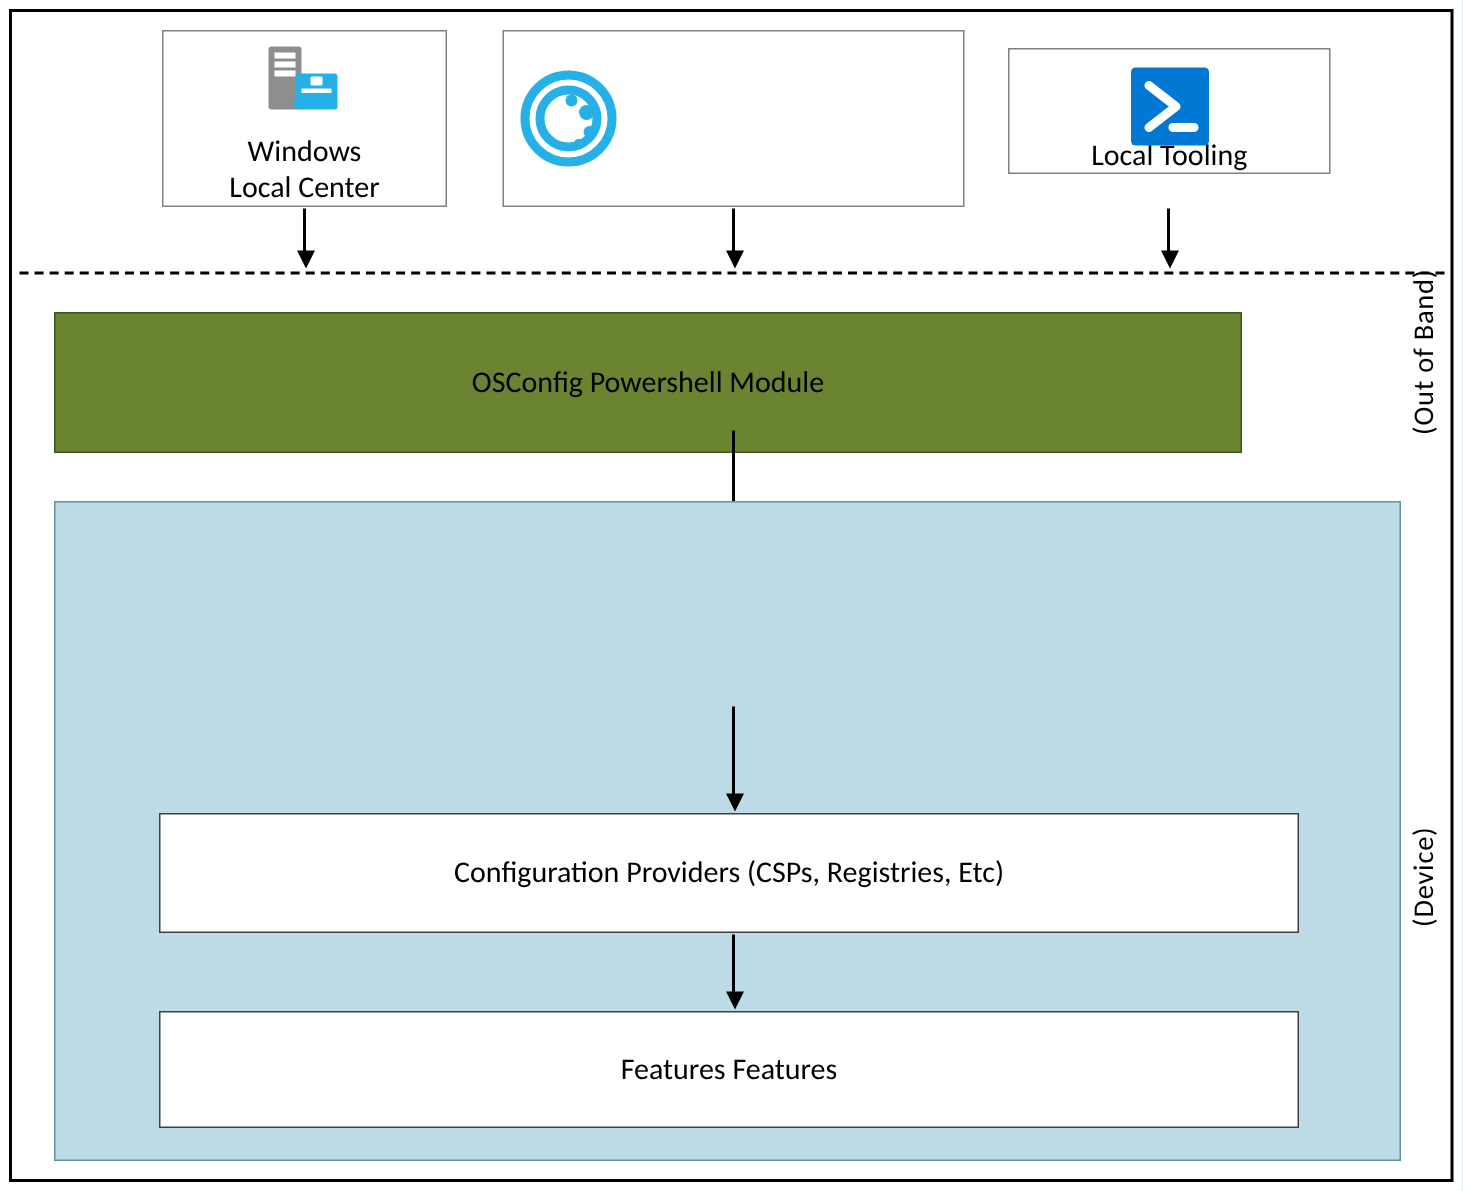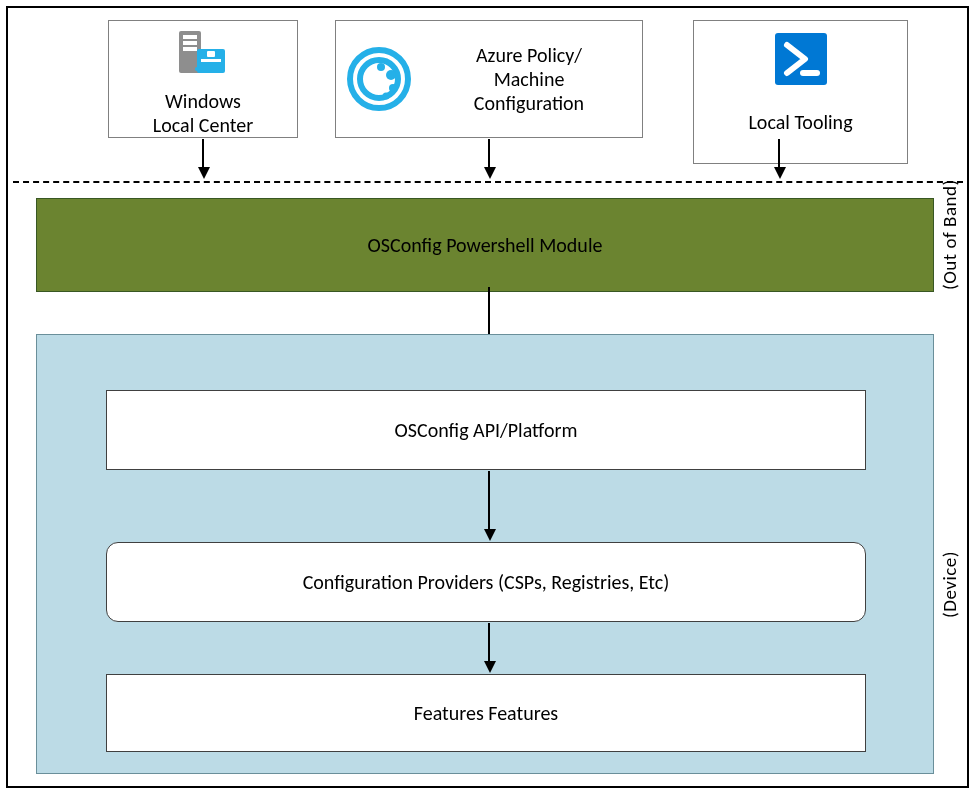--- a/index.html
+++ b/index.html
@@ -101,28 +101,23 @@
   <div class="box top-box" style="left:327px; top:12px; width:308px; height:118px; justify-content:flex-start; gap:14px;">
     <div class="icon-cell" style="position:relative; width:66px; height:66px;">
       <svg width="66" height="66" viewBox="0 0 66 66">
         <path d="M33 4 A29 29 0 1 0 33 62 A29 29 0 1 0 33 4 Z M33 14 A19 19 0 1 1 33 52 A19 19 0 1 1 33 14 Z" fill="none" stroke="#25b0e8" stroke-width="6"></path>
         <circle cx="35" cy="21" r="4" fill="#25b0e8"></circle>
         <circle cx="45" cy="29" r="5" fill="#25b0e8"></circle>
         <circle cx="47" cy="42" r="4" fill="#25b0e8"></circle>
         <circle cx="40" cy="50" r="3.5" fill="#25b0e8"></circle>
       </svg>
     </div>
-    <div class="multi-line" style="display:flex; flex-direction:column; text-align:center; flex:1;">
-      <div>Azure Policy/</div>
-      <div>Machine</div>
-      <div>Configuration</div>
-    </div>
   </div>
 
-  <div class="box top-box multi-line" style="left:664px; top:12px; width:215px; height:144px;margin-left:21px;">
+  <div class="box top-box multi-line" style="left:664px; top:24px; width:215px; height:84px;">
     <div class="icon-cell" style="top:10px; width:56px; height:56px;">
       <svg width="56" height="56" viewBox="0 0 56 56">
         <rect x="2" y="2" width="52" height="52" rx="3" fill="#0078d4"></rect>
         <path d="M14 14 L32 28 L14 42" stroke="#fff" stroke-width="6" fill="none" stroke-linecap="round" stroke-linejoin="round"></path>
         <line x1="30" y1="42" x2="44" y2="42" stroke="#fff" stroke-width="6" stroke-linecap="round"></line>
       </svg>
     </div>
     <div style="margin-top:60px;">Local Tooling</div>
   </div>
 
@@ -130,41 +125,38 @@
   <div class="arrow-head" style="left:195px; top:159px;"></div>
 
   <div class="arrow-line" style="left:480px; top:131px; height:30px;"></div>
   <div class="arrow-head" style="left:481px; top:159px;"></div>
 
   <div class="arrow-line" style="left:770px; top:131px; height:30px;"></div>
   <div class="arrow-head" style="left:771px; top:159px;"></div>
 
   <div class="dashed-line" style="left:5px; top:173px; width:950px;"></div>
 
-  <div class="box ps-module" style="left:28px; top:190px; width:898px; height:94px;justify-content:center;">
+  <div class="box ps-module" style="left:28px; top:200px; width:792px; height:94px;justify-content:center;">
     <span>OSConfig Powershell Module</span>
   </div>
 
   <div class="side-label" style="right:6px; top:182px; height:100px;">(Out of Band)</div>
 
   <div class="arrow-line" style="left:480px; top:279px; height:92px;"></div>
   <div class="arrow-head" style="left:481px; top:369px;"></div>
 
   <div class="box device-group" style="left:28px; top:326px; width:898px; height:440px; padding:0;"></div>
 
   <div class="side-label" style="right:6px; top:490px; height:120px;">(Device)</div>
 
-  <div class="box" style="left:98px; top:382px; width:760px; height:80px;">
-    <span>OSConfig API/Platform</span>
-  </div>
 
   <div class="arrow-line" style="left:480px; top:463px; height:60px;"></div>
   <div class="arrow-head" style="left:481px; top:521px;"></div>
 
-  <div class="box" style="left:98px; top:534px; width:760px; height:80px;border-radius:12px;">
+  <div class="box" style="left:98px; top:534px; width:760px; height:80px;">
     <span>Configuration Providers (CSPs, Registries, Etc)</span>
   </div>
 
   <div class="arrow-line" style="left:480px; top:615px; height:40px;"></div>
   <div class="arrow-head" style="left:481px; top:653px;"></div>
 
   <div class="box" style="left:98px; top:666px; width:760px; height:78px;">
     <span>Features Features</span>
   </div>
 

